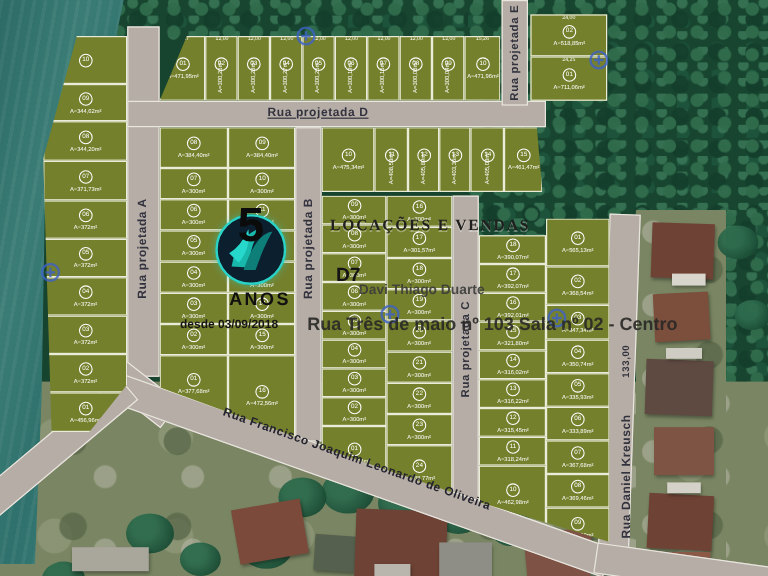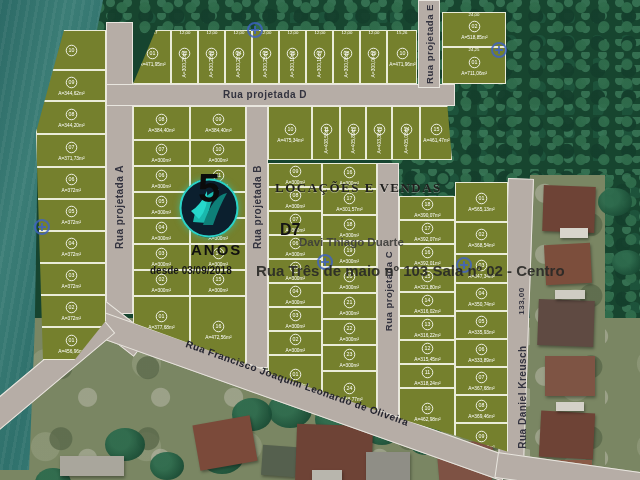--- a/index.html
+++ b/index.html
@@ -453,21 +453,21 @@
       <div class="lot" style="left: 56px; top: 213px; width: 53px; height: 28px;">
         <div class="num">08</div>
         <div class="area">A=369,46m²</div>
       </div>
       <div class="lot" style="left: 56px; top: 241px; width: 53px; height: 34px;">
         <div class="num">09</div>
         <div class="area">A=314,90m²</div>
       </div>
     </div>
 
-  <div class="slabel" style="left:210px;top:86px;width:110px;height:16px;">Rua projetada D</div>
+  <div class="slabel" style="left:210px;top:86px;width:110px;height:16px;text-decoration:underline;">Rua projetada D</div>
   <div class="slabel vrot" style="left:387px;top:36px;width:84px;height:16px;font-size:9.5px;">Rua projetada E</div>
   <div class="slabel vrot" style="left:59px;top:199px;width:120px;height:16px;">Rua projetada A</div>
   <div class="slabel vrot" style="left:197px;top:199px;width:120px;height:16px;">Rua projetada B</div>
   <div class="slabel vrot" style="left:333px;top:283px;width:110px;height:16px;font-size:9.5px;">Rua projetada C</div>
   <div class="slabel vrot" style="left:462px;top:389px;width:120px;height:16px;">Rua Daniel Kreusch</div>
   <div class="slabel vrot" style="left:499px;top:293px;width:44px;height:16px;font-size:8px;">133,00</div>
   <div class="slabel" style="left:140px;top:318px;width:340px;height:16px;transform:rotate(19.6deg);transform-origin:left top;color:#23232e;">Rua Francisco Joaquim Leonardo de Oliveira</div>
 
   <div id="markers">
       <div class="mk" style="left: 247px; top: 22px;"></div>

